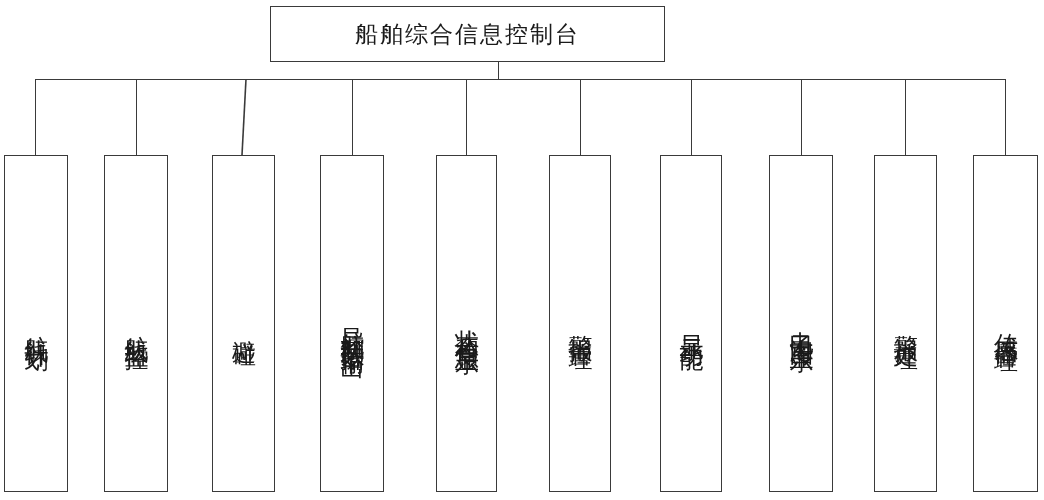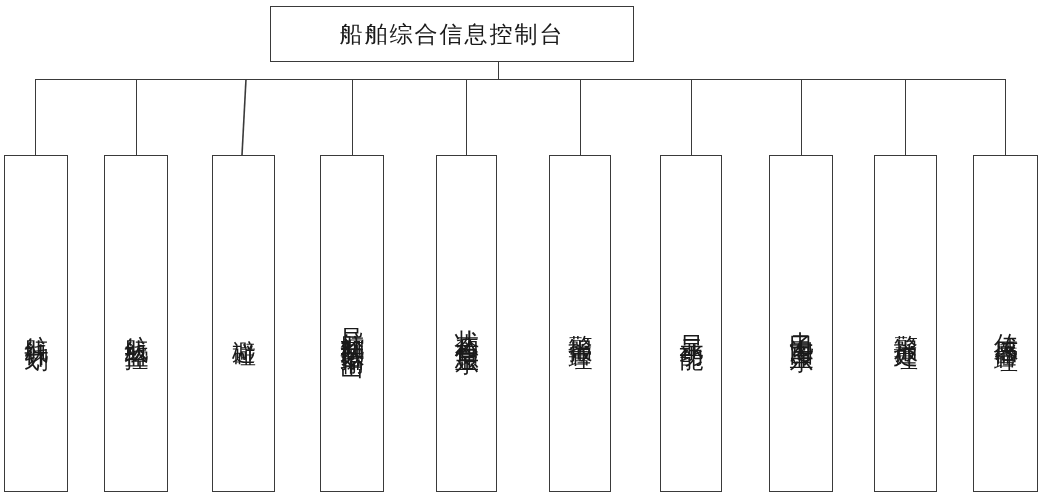--- a/index.html
+++ b/index.html
@@ -17,21 +17,21 @@
   }
   .node {
     position: absolute;
     box-sizing: border-box;
     border: 1.4px solid #3a3a3a;
     background: #ffffff;
   }
   #root-node {
     left: 270px;
     top: 6px;
-    width: 364px;
+    width: 395px;
     height: 56px;
     display: flex;
     align-items: center;
     justify-content: center;
   }
   #root-node .label {
     font-size: 23px;
     letter-spacing: 2px;
     color: #1a1a1a;
     line-height: 1;

